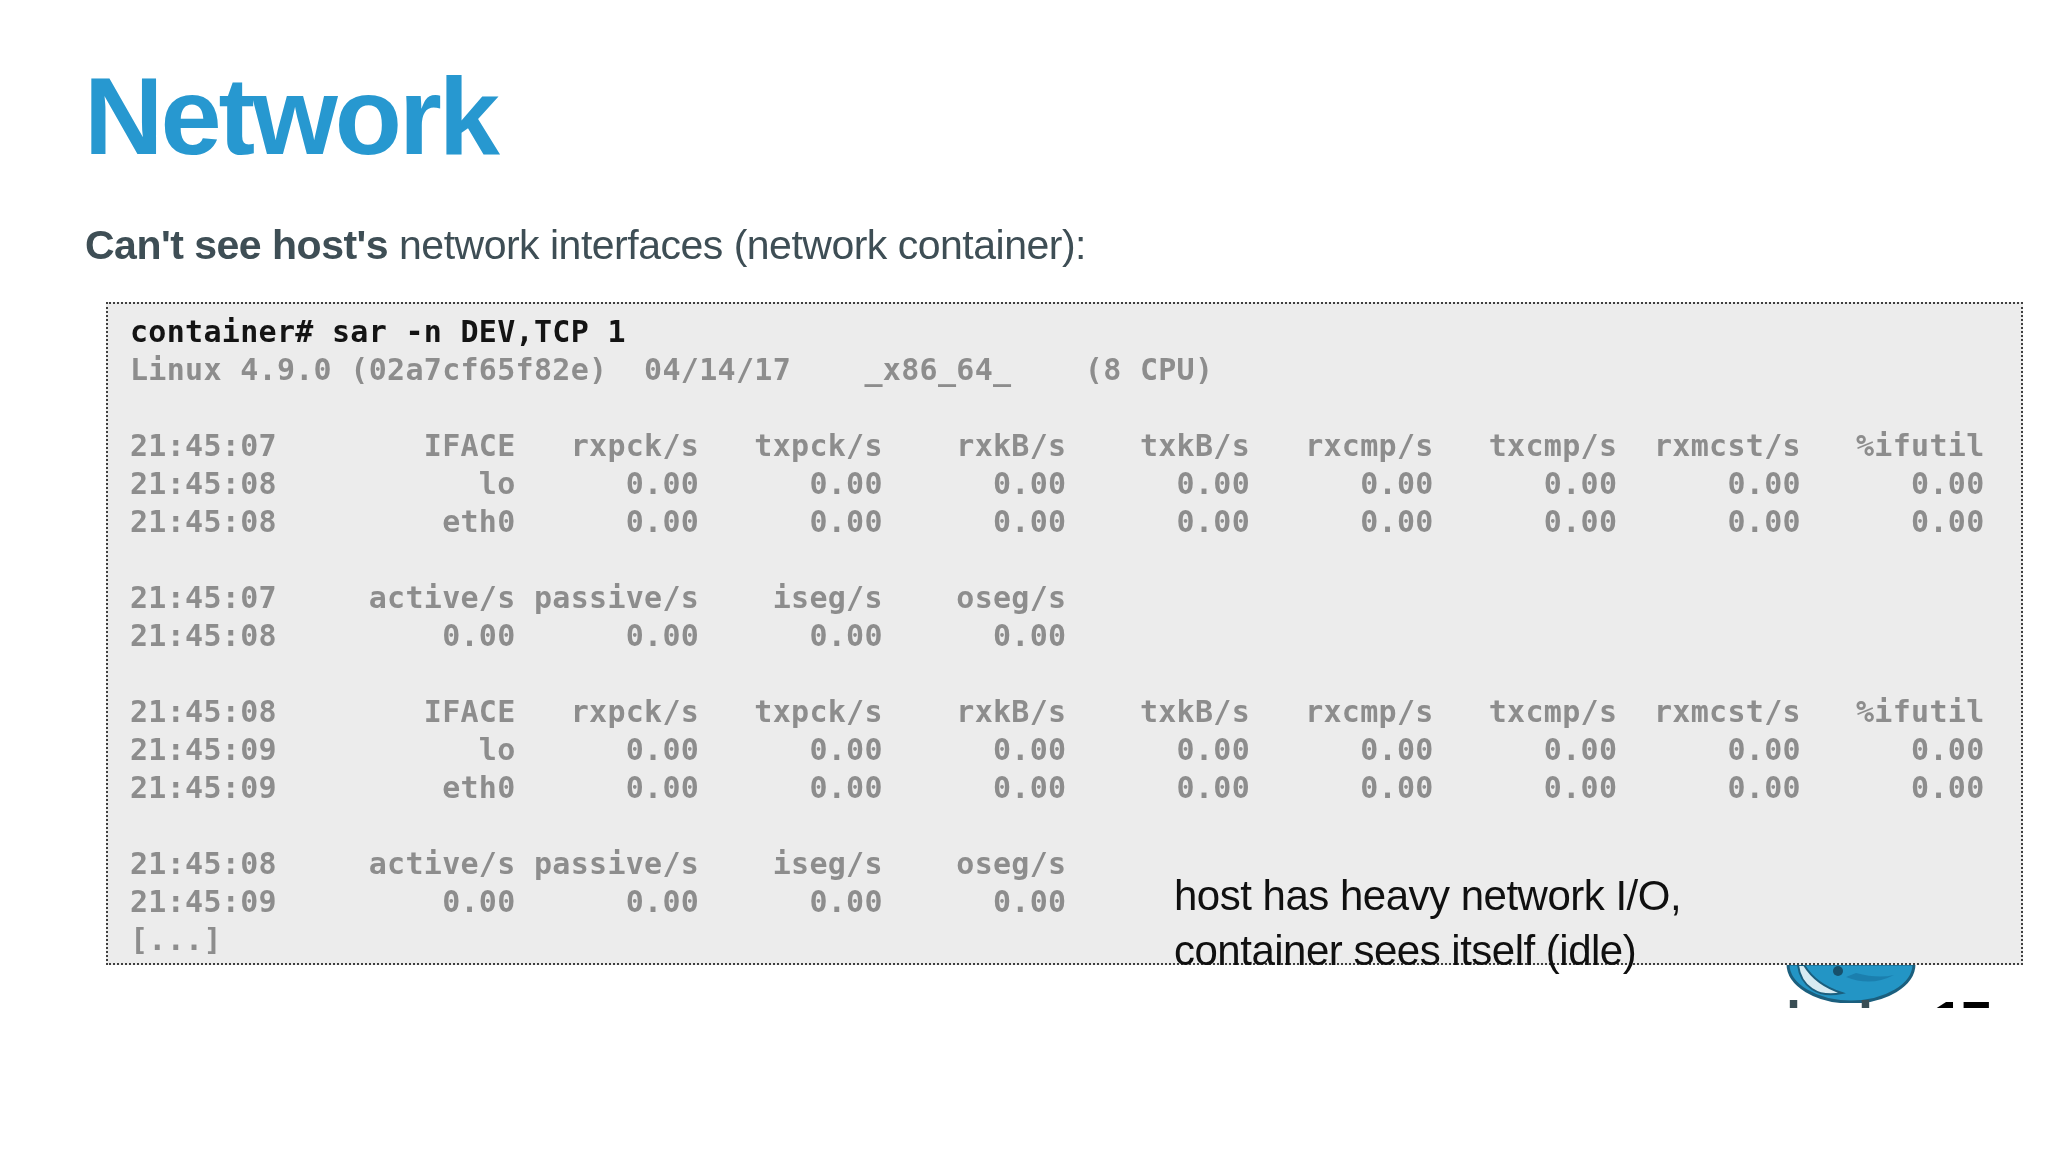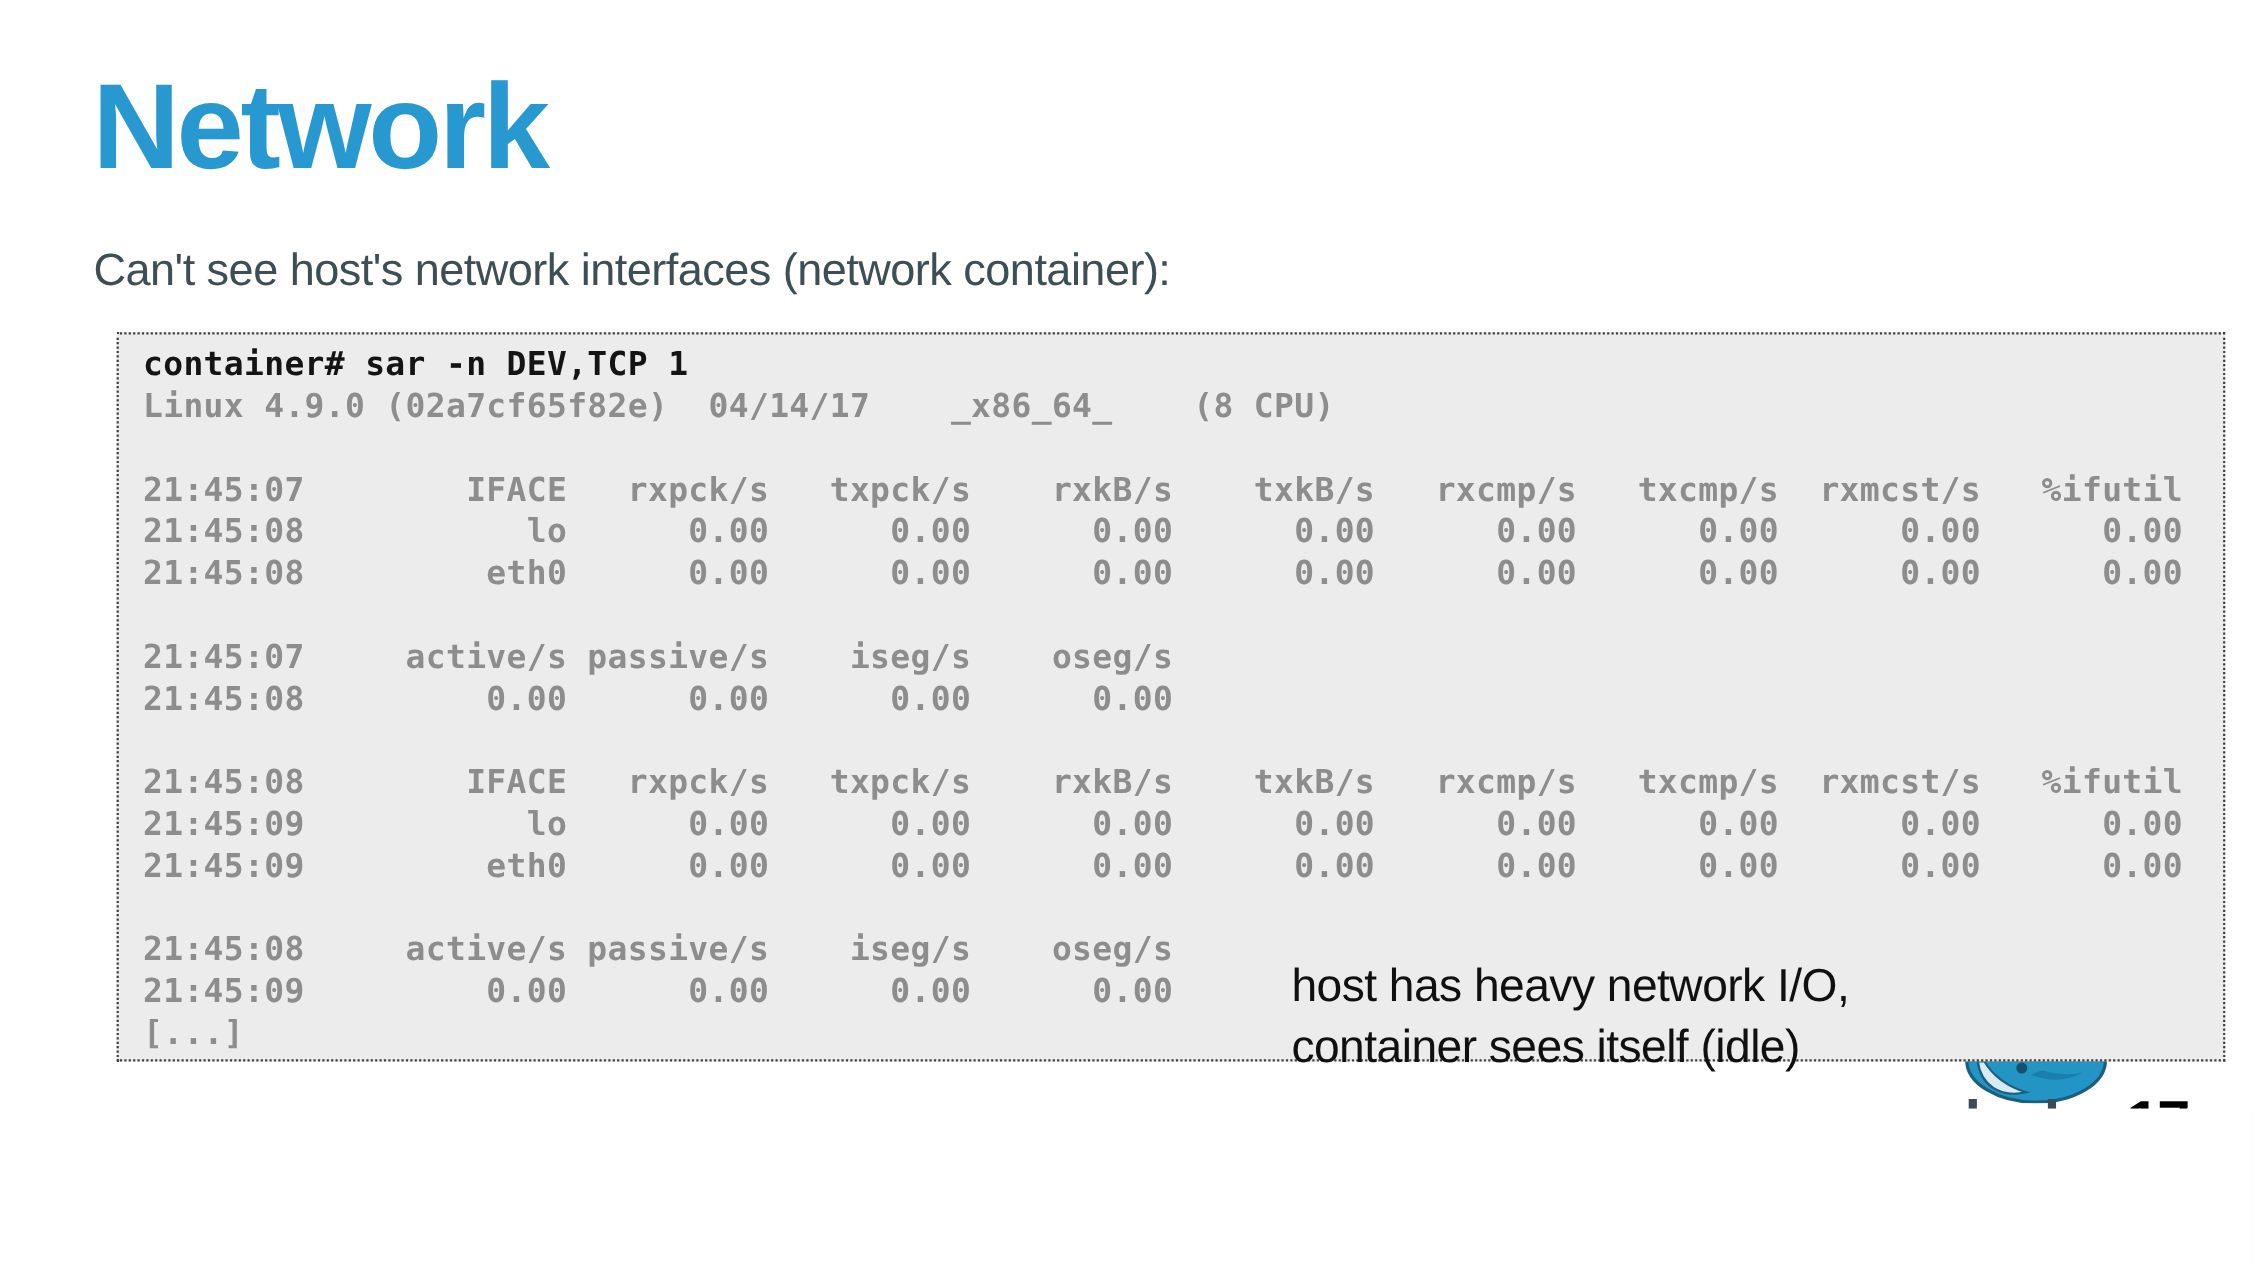--- a/index.html
+++ b/index.html
@@ -14,21 +14,21 @@
   .title {
     position:absolute; left:84px; top:58px;
     font-size:110px; line-height:1.05; font-weight:700;
     letter-spacing:-3px; color:#2798d0;
   }
   .subtitle {
     position:absolute; left:85px; top:222px;
     font-size:41px; line-height:1.15; color:#3e4e55;
     letter-spacing:-0.5px;
   }
-  .subtitle .bold { font-weight:400; }
+  .subtitle .bold { font-weight:700; }
   .whale { position:absolute; left:1786px; top:963px; width:130px; height:40px; }
   .terminal {
     position:absolute; left:62px; top:302px;
     width:1917px; height:663px;
     background:#ececec;
     border:2px dotted #3f3f3f;
     padding:9px 8px 0 22px;
     font-family:"DejaVu Sans Mono","Liberation Mono",monospace;
     font-size:30px; line-height:38px; font-weight:700;
     letter-spacing:0.3px;

